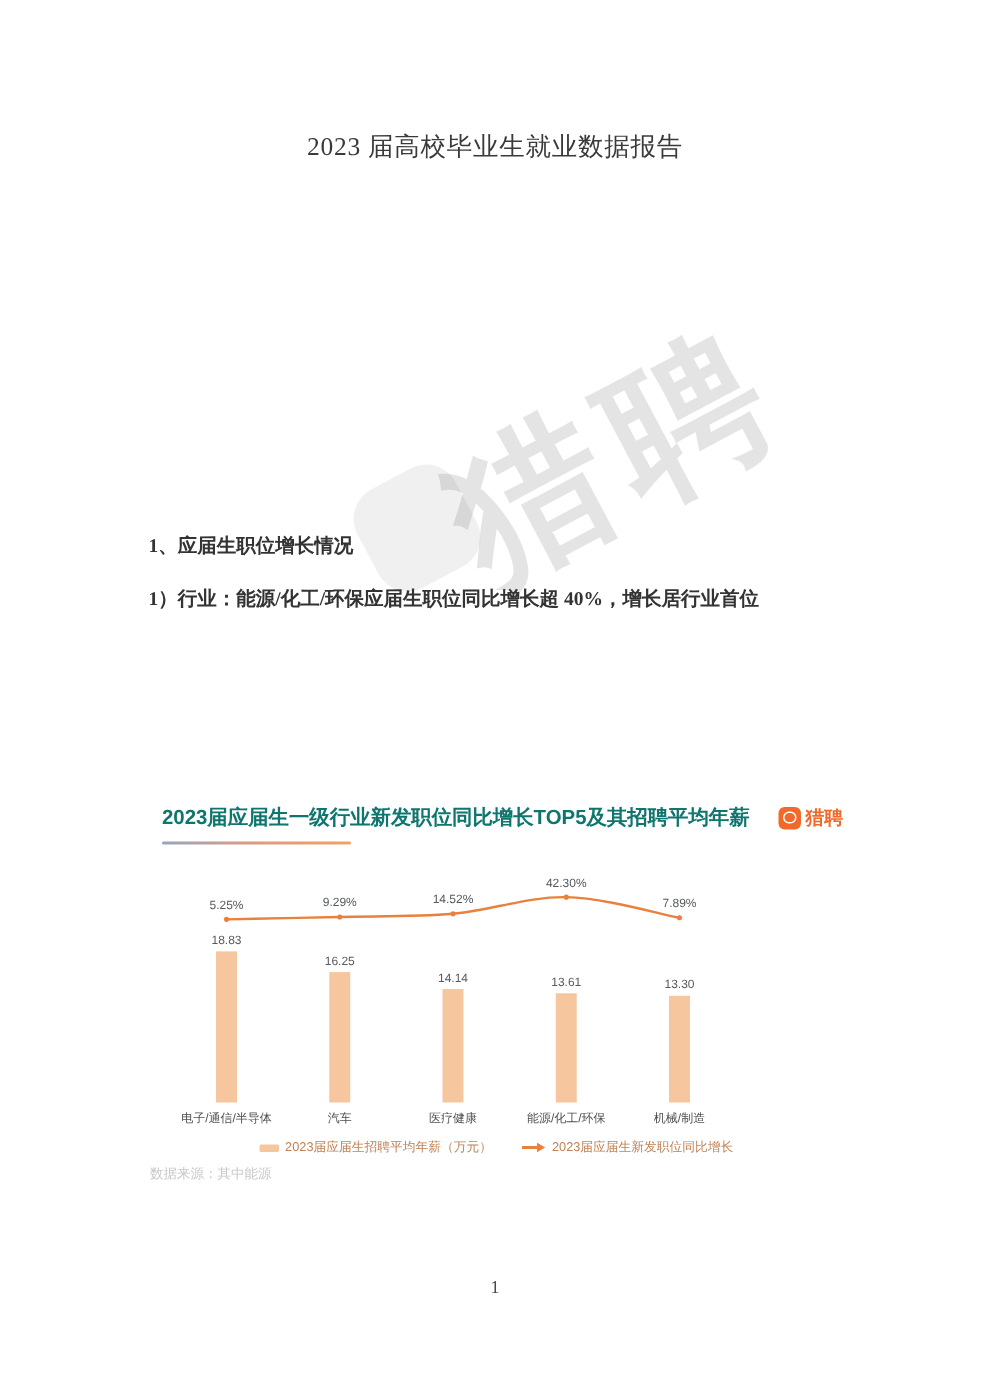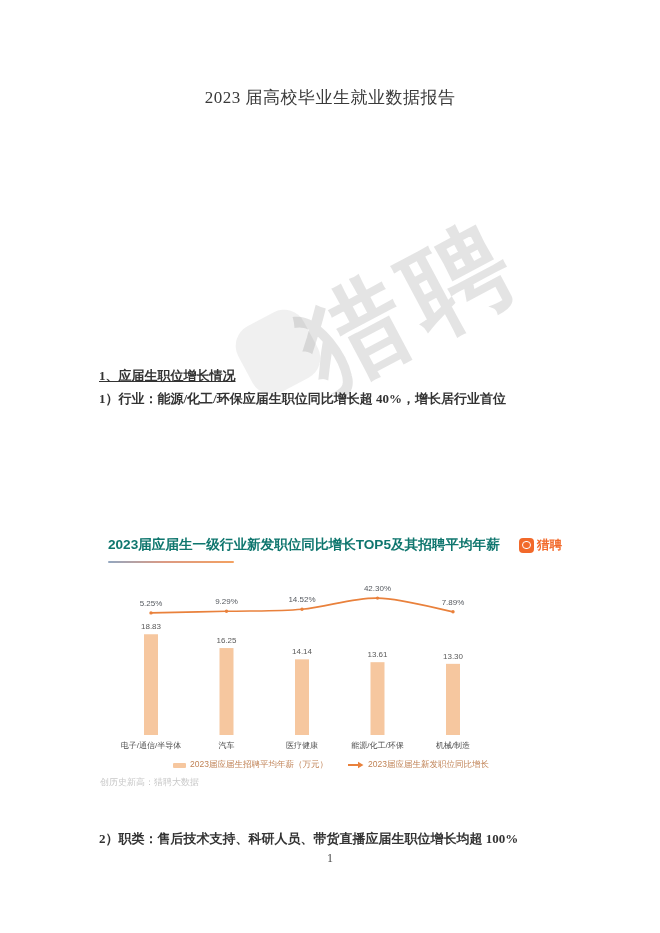--- a/index.html
+++ b/index.html
@@ -12,21 +12,21 @@
     font-size:17px;font-weight:400;letter-spacing:.5px;color:#3a3a3a;
   }
   .para{
     position:absolute;left:99px;width:464px;margin:0;font-size:12.6px;
     text-align:justify;text-justify:inter-ideograph;color:#413f3e;
   }
   .para-intro{top:174px;line-height:25.2px;}
   .para-industry{top:410px;line-height:23.6px;}
   .h{position:absolute;left:99px;margin:0;font-size:13px;font-weight:700;color:#333333;}
   .h-section{top:325px;}
-  .h-sub{top:367px;text-decoration:underline;}
+  .h-sub{top:355px;}
   .h-point1{top:390px;}
   .h-point2{top:830px;}
   .page-number{position:absolute;top:851px;left:0;width:100%;text-align:center;font-size:12px;color:#4a4a4a;}
   
   .wm-text{
     position:absolute;left:295px;top:252px;margin:0;
     font-family:"Liberation Sans",sans-serif;font-weight:700;
     font-size:104px;letter-spacing:12px;line-height:1;
     color:rgba(90,90,90,0.16);transform:rotate(-28deg);
     user-select:none;pointer-events:none;white-space:nowrap;
@@ -124,19 +124,18 @@
       </span>
       <span class="legend-item">
         <svg width="16" height="8" viewBox="0 0 16 8">
           <path d="M0,4 H10" stroke="#e9813c" stroke-width="2" fill="none"></path>
           <path d="M10,0.8 L15.5,4 L10,7.2 Z" fill="#e9813c"></path>
         </svg>
         <span>2023届应届生新发职位同比增长</span>
       </span>
     </div>
 
-    <div class="chart-source">创历史新高：猎聘大数据</div>
+    <div class="chart-source">数据来源：其中能源</div>
   </div>
 
-  <p class="h h-point2">2）职类：售后技术支持、科研人员、带货直播应届生职位增长均超 100%</p>
 
   <div class="page-number">1</div>
 </div>
 
 </body></html>

